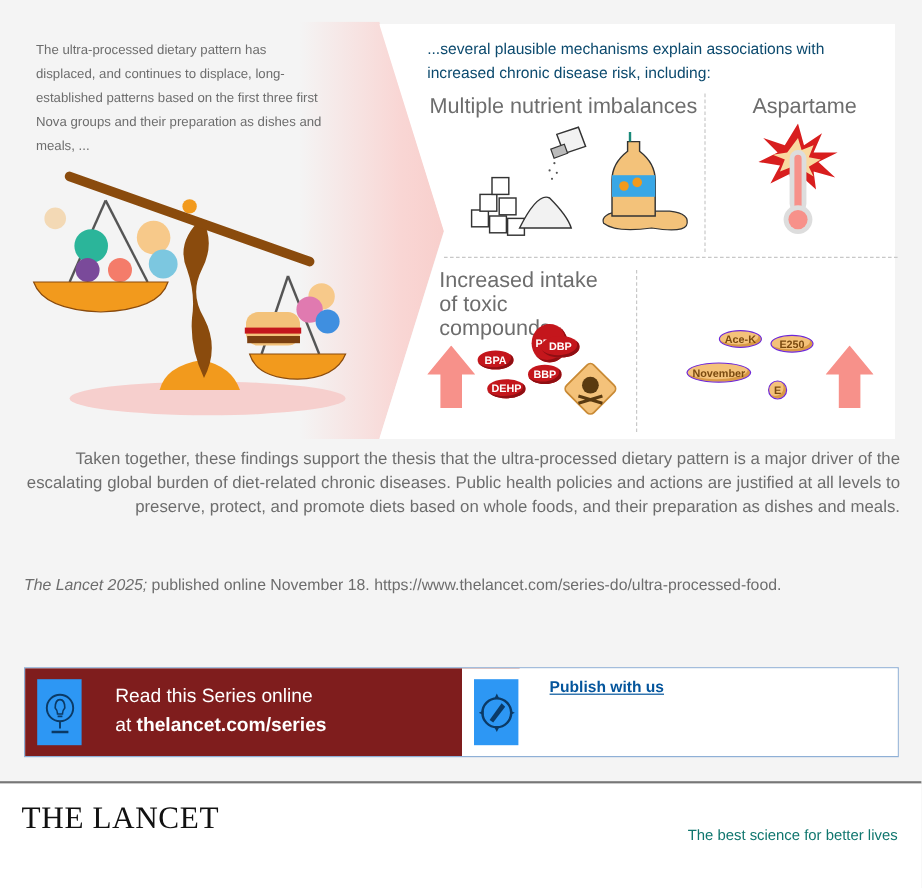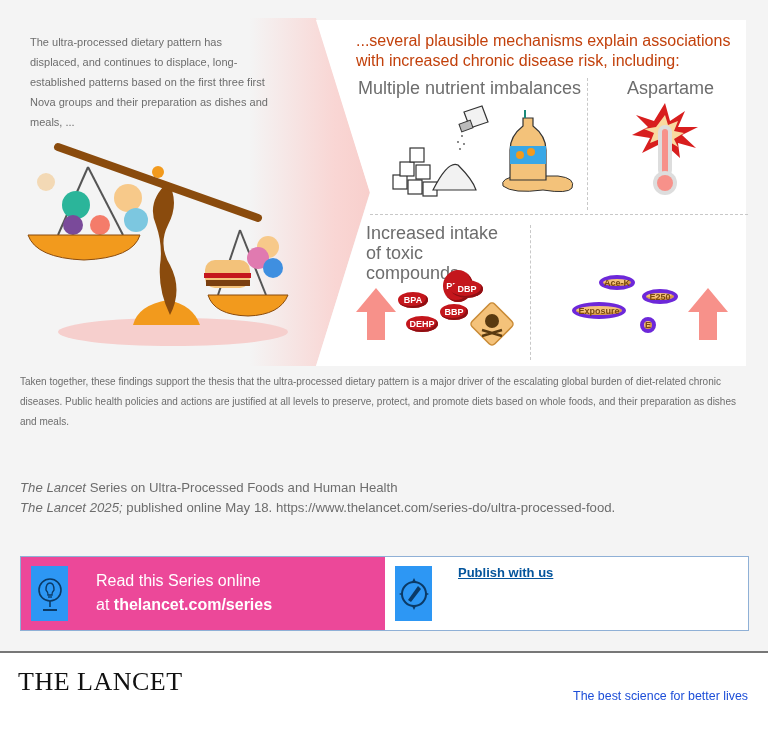--- a/index.html
+++ b/index.html
@@ -8,48 +8,48 @@
 
   .top { position: absolute; left: 0; top: 0; width: 768px; height: 370px; }
   .left-panel { position: absolute; left: 0; top: 18px; width: 330px; height: 348px; }
   .pink-fade { position: absolute; left: 250px; top: 18px; width: 120px; height: 348px;
     background: linear-gradient(90deg, rgba(248,212,210,0) 0%, #f9d6d4 70%, #f8cfcc 100%);
     clip-path: polygon(0 0, 55% 0, 100% 50%, 55% 100%, 0 100%); }
   .intro { position: absolute; left: 30px; top: 32px; width: 240px; font-size: 11px; line-height: 20px; color: #6d6d6d; }
 
   .right-panel { position: absolute; left: 316px; top: 20px; width: 430px; height: 346px; background: #fff;
     clip-path: polygon(0 0, 100% 0, 100% 100%, 0 100%, 54px 50%); }
-  .mech-intro { position: absolute; left: 356px; top: 31px; width: 390px; font-size: 16px; line-height: 20px; color: #c2410c; }
+  .mech-intro { position: absolute; left: 356px; top: 31px; width: 390px; font-size: 13px; line-height: 20px; color: #0c4a6e; }
 
   .cell-title { position: absolute; font-size: 18px; line-height: 20px; color: #6d6d6d; }
   .vdash { position: absolute; border-left: 1px dashed #c8c8c8; }
   .hdash { position: absolute; border-top: 1px dashed #c8c8c8; }
 
   .pill { position: absolute; border-radius: 50%; font-size: 9px; font-weight: bold; display: flex; align-items: center; justify-content: center; }
   .pill.red { background: #c4161c; color: #fff; box-shadow: inset -2px -2px 0 #8f0f13; }
-  .pill.tan { background: #f4c27a; color: #7a4a10; box-shadow: inset -2px -2px 0 #d99a45; border: 4px solid #6d28d9; }
+  .pill.tan { background: #f4c27a; color: #7a4a10; box-shadow: inset -2px -2px 0 #d99a45; border: 1px solid #6d28d9; }
 
-  .summary { position: absolute; left: 20px; top: 372px; width: 730px; font-size: 10px; line-height: 20px; color: #6d6d6d; }
+  .summary { position: absolute; left: 20px; top: 372px; width: 730px; font-size: 14px; line-height: 20px; color: #6d6d6d; text-align: right; }
   .citation { position: absolute; left: 20px; top: 478px; width: 730px; font-size: 13.2px; line-height: 20px; color: #6d6d6d; }
   .citation i { font-style: italic; }
 
   .banner { position: absolute; left: 20px; top: 556px; width: 729px; height: 75px; border: 1px solid #8fb0d6; }
-  .banner-left { position: absolute; left: 0; top: 0; width: 412px; height: 73px; background: #ec4899; padding-left: 24px; }
+  .banner-left { position: absolute; left: 0; top: 0; width: 412px; height: 73px; background: #7f1d1d; padding-left: 24px; }
   .banner-right { position: absolute; left: 364px; top: 0; width: 363px; height: 73px; background: #fff; }
   .ico-box { position: absolute; width: 37px; height: 55px; background: #2d97f4; top: 9px; display:flex; align-items:center; justify-content:center; }
   .read-text { position: absolute; left: 75px; top: 12px; color: #fff; font-size: 16px; line-height: 24px; }
   .read-text b { font-weight: bold; margin-top: 32px; }
   .pub-title { position: absolute; left: 73px; top: 8px; color: #04559c; font-size: 13px; font-weight: bold; text-decoration: underline; }
   .pub-text { position: absolute; left: 73px; top: 28px; width: 290px; color: #6d6d6d; font-size: 12.6px; line-height: 20px; }
   .pub-text b { color: #444; }
 
   .divider { position: absolute; left: 0; top: 651px; width: 768px; height: 2px; background: #777; }
   .footer { position: absolute; left: 0; top: 653px; width: 768px; height: 87px; background: #fff; }
   .logo { position: absolute; left: 18px; top: 14px; font-family: "Liberation Serif", "DejaVu Serif", serif; font-size: 26px; color: #111; letter-spacing: 0.5px; }
-  .tagline { position: absolute; right: 20px; top: 36px; font-size: 12.4px; color: #1d4ed8; }
+  .tagline { position: absolute; right: 20px; top: 36px; font-size: 12.4px; color: #0f766e; }
 </style>
 </head>
 <body>
 
 <div class="top">
   <div class="left-panel"></div>
   <div class="pink-fade"></div>
   <p class="intro">The ultra-processed dietary pattern has displaced, and continues to displace, long-established patterns based on the first three first Nova groups and their preparation as dishes and meals, ...</p>
 
   <svg style="position:absolute;left:18px;top:140px" width="280" height="215" viewBox="0 0 280 215">
@@ -137,33 +137,32 @@
   <div class="pill red" style="left:406px;top:316px;width:32px;height:16px">DEHP</div>
   <svg style="position:absolute;left:466px;top:298px" width="52" height="52" viewBox="0 0 52 52">
     <rect x="10" y="10" width="32" height="32" rx="4" transform="rotate(45 26 26)" fill="#f4c27a" stroke="#c98a35" stroke-width="1.5"></rect>
     <circle cx="26" cy="23" r="7" fill="#5a3a10"></circle>
     <path d="M16 32 L36 38 M36 32 L16 38" stroke="#5a3a10" stroke-width="2.5"></path>
   </svg>
 
   <div class="vdash" style="left:530px;top:225px;height:135px"></div>
 
   <div class="pill tan" style="left:599px;top:275px;width:36px;height:15px">Ace-K</div>
-  <div class="pill tan" style="left:642px;top:289px;width:36px;height:15px">E250</div>
-  <div class="pill tan" style="left:572px;top:302px;width:54px;height:17px">Exposure</div>
+  <div class="pill tan" style="left:642px;top:279px;width:36px;height:15px">E250</div>
+  <div class="pill tan" style="left:572px;top:302px;width:54px;height:17px">November</div>
   <div class="pill tan" style="left:640px;top:317px;width:16px;height:16px">E</div>
   <svg style="position:absolute;left:688px;top:288px" width="40" height="52" viewBox="0 0 40 52">
     <polygon points="20,0 40,24 29,24 29,52 11,52 11,24 0,24" fill="#f7918a"></polygon>
   </svg>
 </div>
 
 <p class="summary">Taken together, these findings support the thesis that the ultra-processed dietary pattern is a major driver of the escalating global burden of diet-related chronic diseases. Public health policies and actions are justified at all levels to preserve, protect, and promote diets based on whole foods, and their preparation as dishes and meals.</p>
 
 <div class="citation">
-  <div><i>The Lancet</i><span> Series on Ultra-Processed Foods and Human Health</span></div>
-  <div><i>The Lancet</i><i> 2025;</i><span> published online May 18. https://www.thelancet.com/series-do/ultra-processed-food.</span></div>
+  <div><i>The Lancet</i><i> 2025;</i><span> published online November 18. https://www.thelancet.com/series-do/ultra-processed-food.</span></div>
 </div>
 
 <div class="banner">
   <div class="banner-left">
     <div class="ico-box" style="left:10px">
       <svg width="28" height="40" viewBox="0 0 28 40">
         <circle cx="14" cy="16" r="11" fill="none" stroke="#0b3a66" stroke-width="1.6"></circle>
         <path d="M10 16 Q10 9 14 9 Q18 9 18 16 Q16 18 16 21 L12 21 Q12 18 10 16 Z" fill="none" stroke="#0b3a66" stroke-width="1.4"></path>
         <line x1="12" y1="23" x2="16" y2="23" stroke="#0b3a66" stroke-width="1.4"></line>
         <line x1="14" y1="27" x2="14" y2="33" stroke="#0b3a66" stroke-width="1.6"></line>

